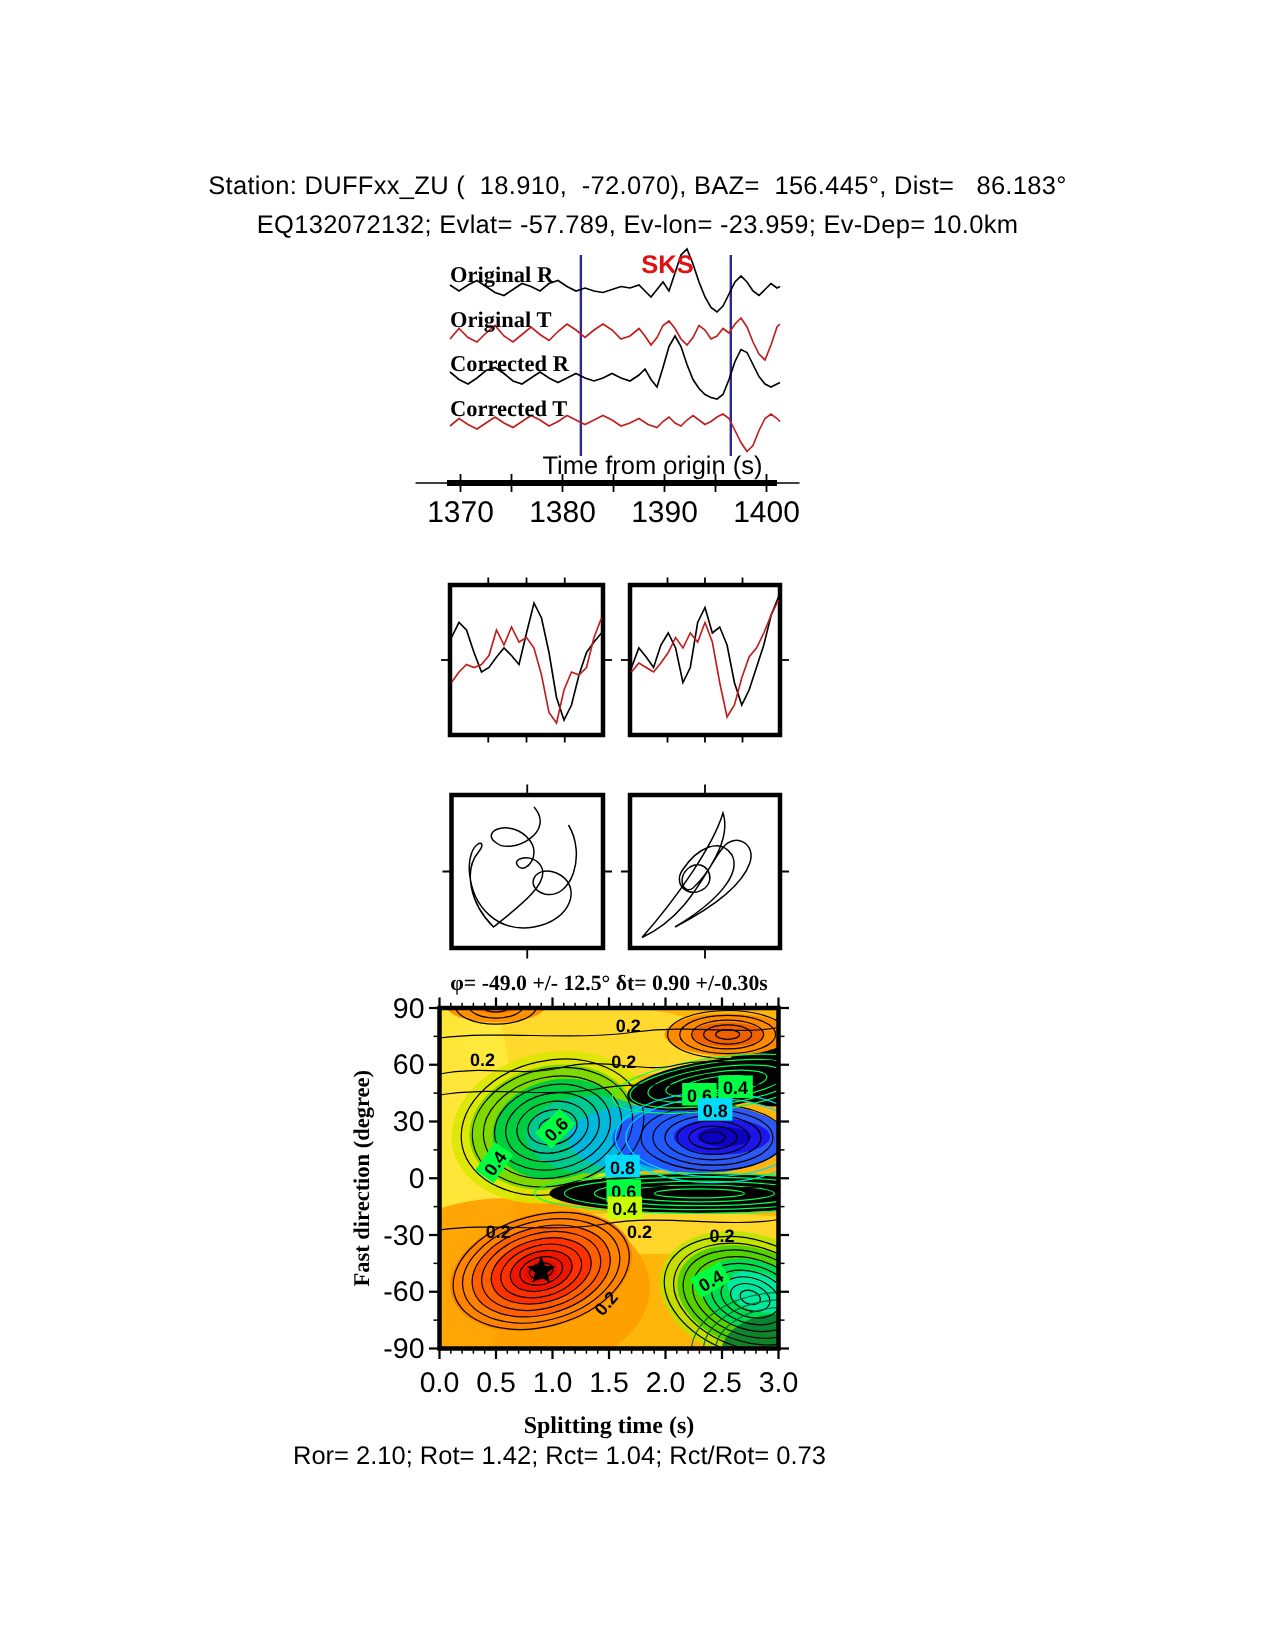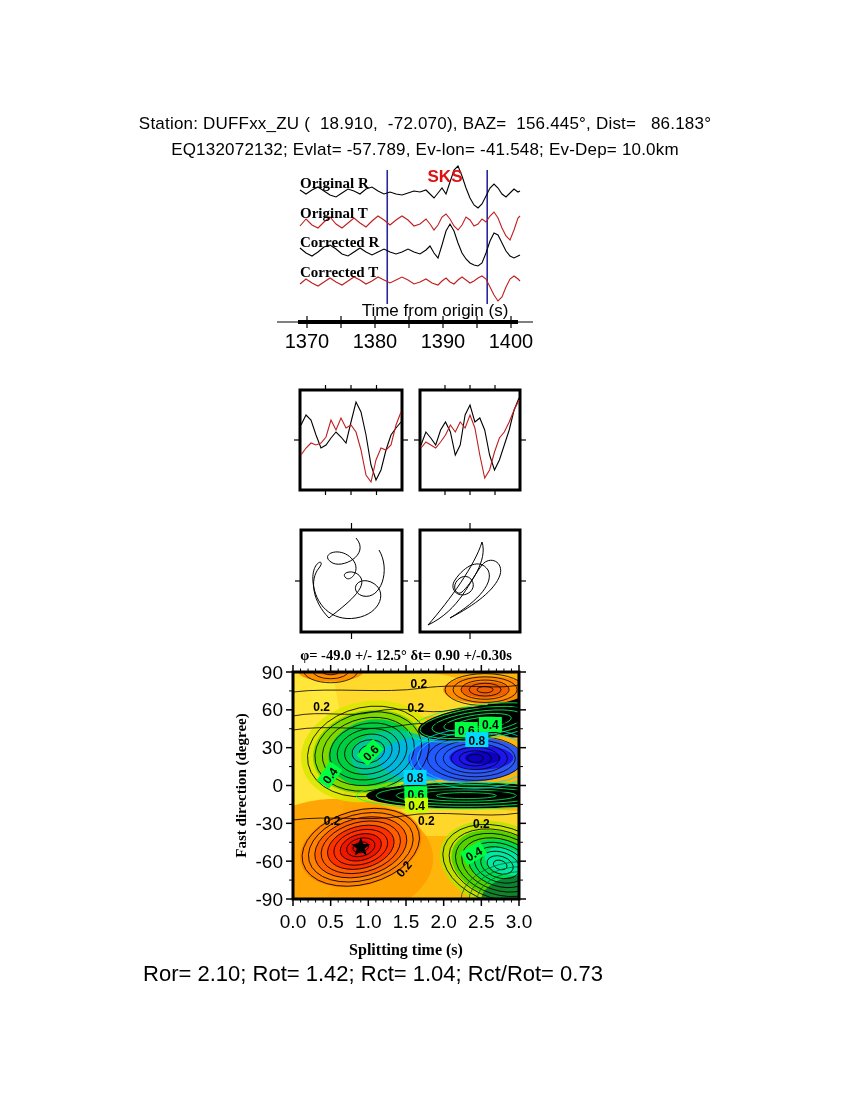--- a/index.html
+++ b/index.html
@@ -3,34 +3,34 @@
 <meta charset="utf-8">
 <style>
   html,body{margin:0;padding:0;background:#fff;}
   body{width:850px;height:1100px;position:relative;overflow:hidden;
        font-family:"Liberation Sans", sans-serif;color:#000;}
   .hdr{position:absolute;left:0;width:850px;text-align:center;
        font-size:17px;letter-spacing:0.2px;white-space:pre;}
   #hdr1{top:114px;}
   #hdr2{top:140px;}
   .ftr{position:absolute;left:0;width:746px;text-align:center;top:961px;
-       font-size:22px;white-space:pre;}
+       font-size:17px;white-space:pre;}
   svg{position:absolute;display:block;}
   #wave-svg{left:265px;top:160px;}
   #cmp-svg{left:290px;top:378px;}
   #pm-svg{left:290px;top:513px;}
   #ctr-svg{left:228px;top:640px;}
   text{font-family:"Liberation Sans", sans-serif;}
   .serifb{font-family:"Liberation Serif", serif;font-weight:bold;}
 </style>
 </head>
 <body>
 
 <div class="hdr" id="hdr1">Station: DUFFxx_ZU (  18.910,  -72.070), BAZ=  156.445°, Dist=   86.183°</div>
-<div class="hdr" id="hdr2">EQ132072132; Evlat= -57.789, Ev-lon= -41.548; Ev-Dep= 10.0km</div>
+<div class="hdr" id="hdr2">EQ132072132; Evlat= -57.789, Ev-lon= -23.959; Ev-Dep= 10.0km</div>
 
 <svg id="wave-svg" width="290" height="200" viewBox="0 0 290 200">
     <line x1="122.23999999999968" y1="10" x2="122.23999999999968" y2="144" stroke="#28289b" stroke-width="1.6"></line>
     <line x1="222.2" y1="10" x2="222.2" y2="144" stroke="#28289b" stroke-width="1.6"></line>
     <polyline points="35,30 41,34 47,30 53,27 59,31 65,35 71,37 77,33 83,29 89,31 95,34 101,29 107,27 113,31 119,34 125,32 131,34 137,35 143,33 149,31 155,32 161,30 165,34 169,38 173,33 177,28 181,34 185,22 189,10 193,6 197,16 201,28 205,38 209,45 213,48 217,44 221,36 225,28 229,24 233,28 237,34 241,37 245,33 249,29 253,32 255,31" fill="none" stroke="#000000" stroke-width="1.1"></polyline>
     <text x="35" y="28" font-size="15px" font-weight="bold" fill="#000" class="serifb">Original R</text>
     <polyline points="35,66 41,59 47,65 53,68 59,62 65,57 71,64 77,68 83,63 89,58 95,63 101,67 107,61 113,56 119,60 125,65 131,60 137,56 143,60 149,66 155,64 161,59 165,64 169,70 173,65 177,57 181,54 185,59 189,66 193,70 197,65 201,57 205,60 209,66 213,64 217,59 221,62 225,56 229,52 233,58 237,68 241,76 245,80 249,70 253,58 255,56" fill="none" stroke="#c01d1d" stroke-width="1.1"></polyline>
     <text x="35" y="58" font-size="15px" font-weight="bold" fill="#000" class="serifb">Original T</text>
     <polyline points="35,88 41,93 47,96 53,92 59,87 65,85 71,89 77,94 83,96 89,92 95,88 101,92 107,95 113,92 119,89 125,92 131,94 137,92 143,89 149,92 155,94 161,90 165,86 169,93 173,98 177,85 181,71 185,64 189,71 193,83 197,93 201,99 205,103 209,105 213,106 217,103 221,93 225,81 229,73 233,75 237,83 241,91 245,96 249,98 253,96 255,95" fill="none" stroke="#000000" stroke-width="1.1"></polyline>
     <text x="35" y="87" font-size="15px" font-weight="bold" fill="#000" class="serifb">Corrected R</text>

